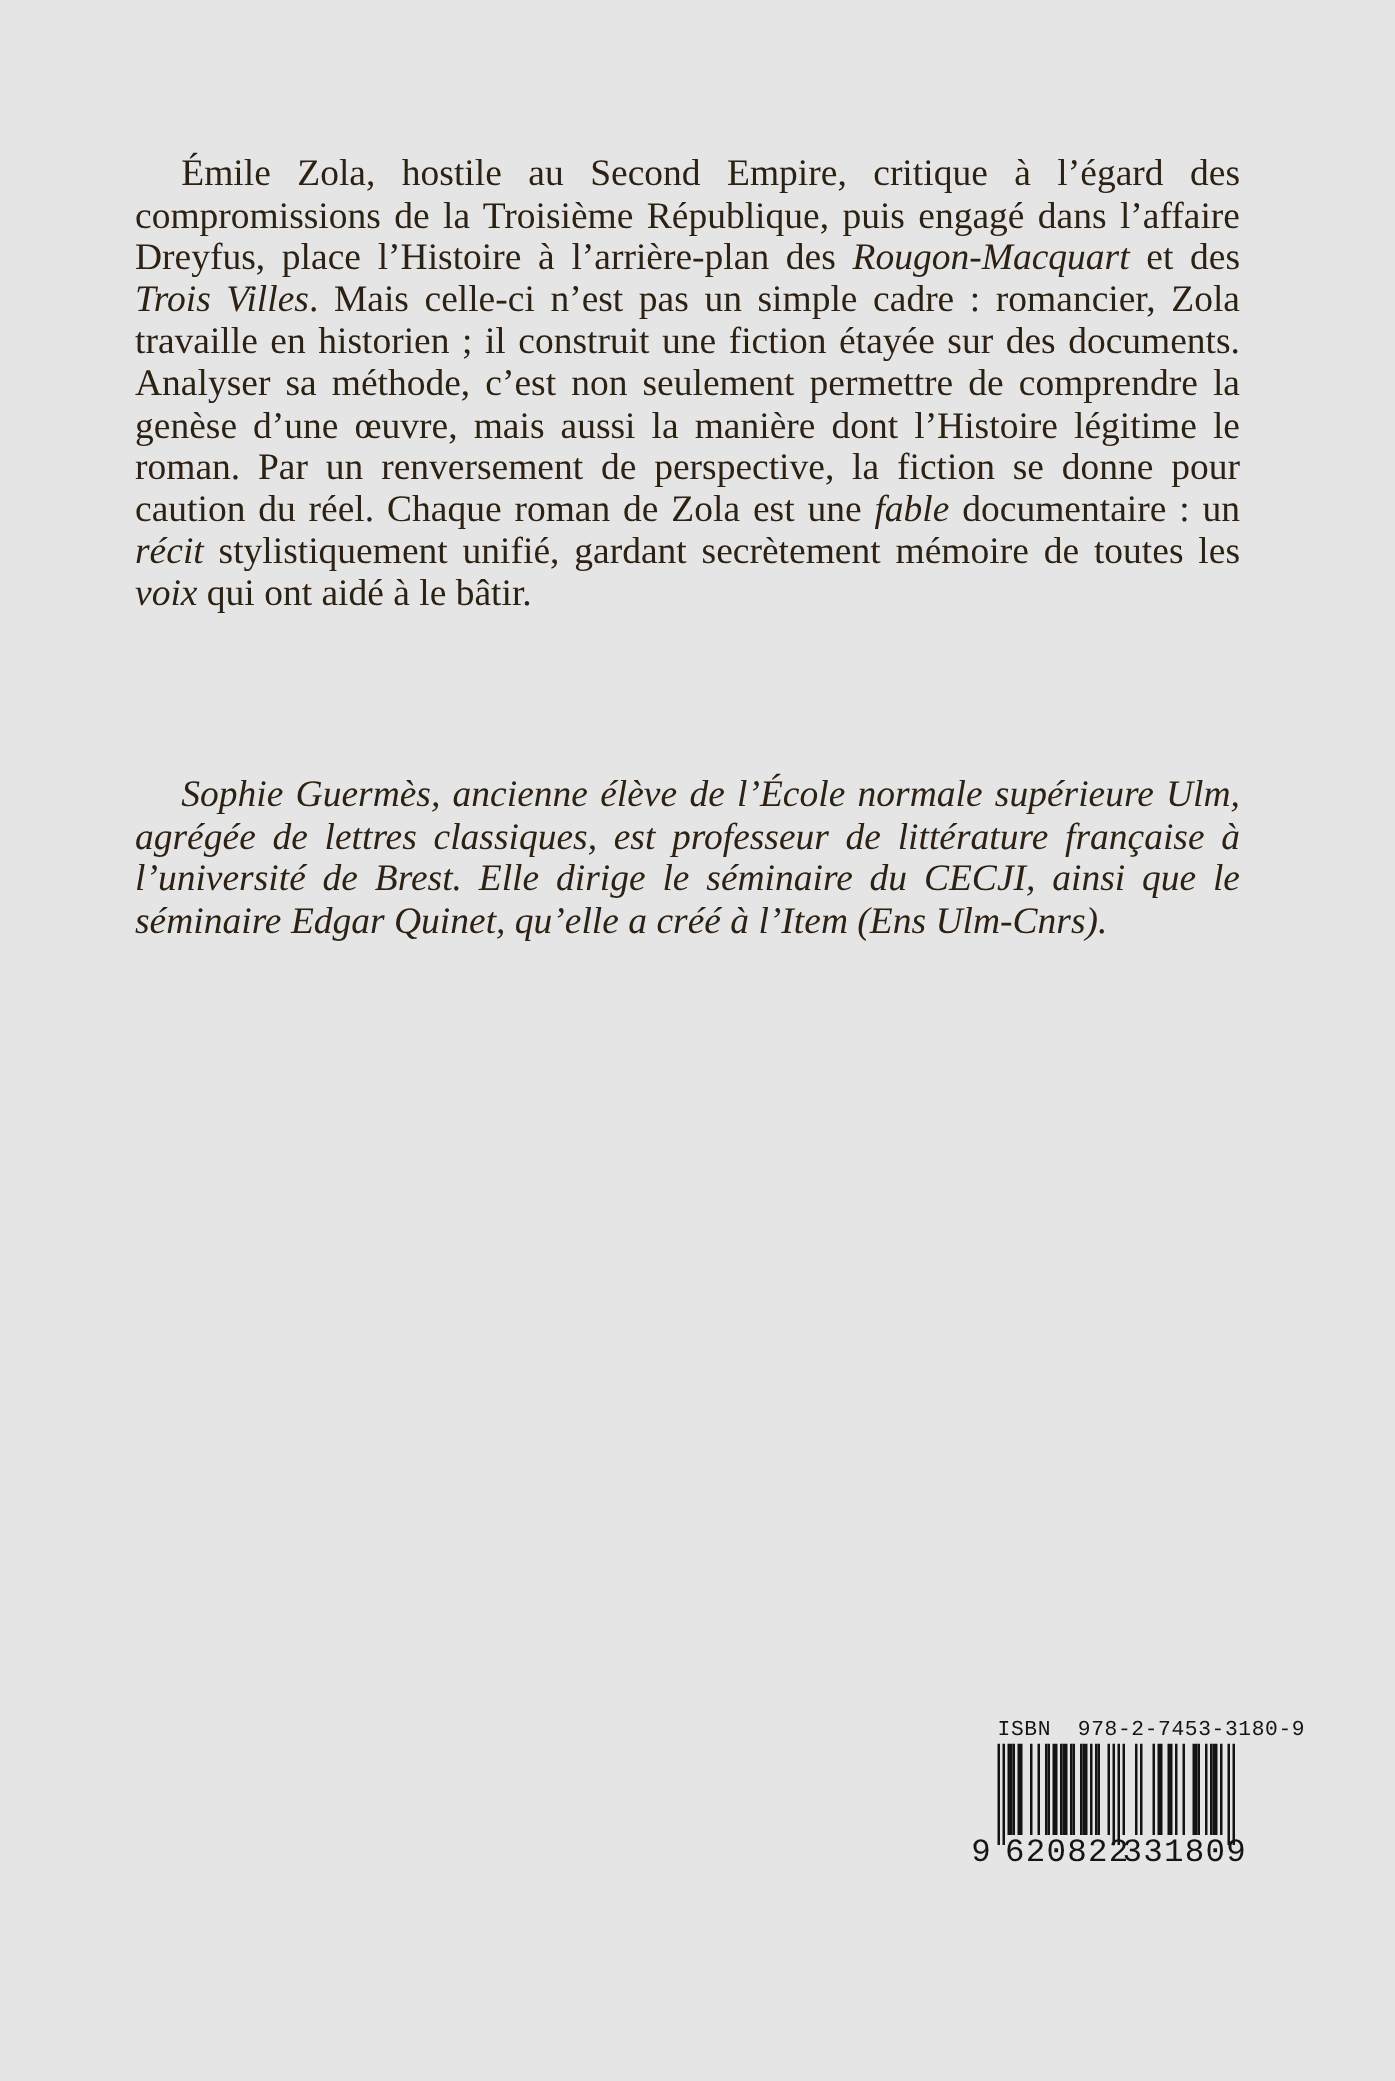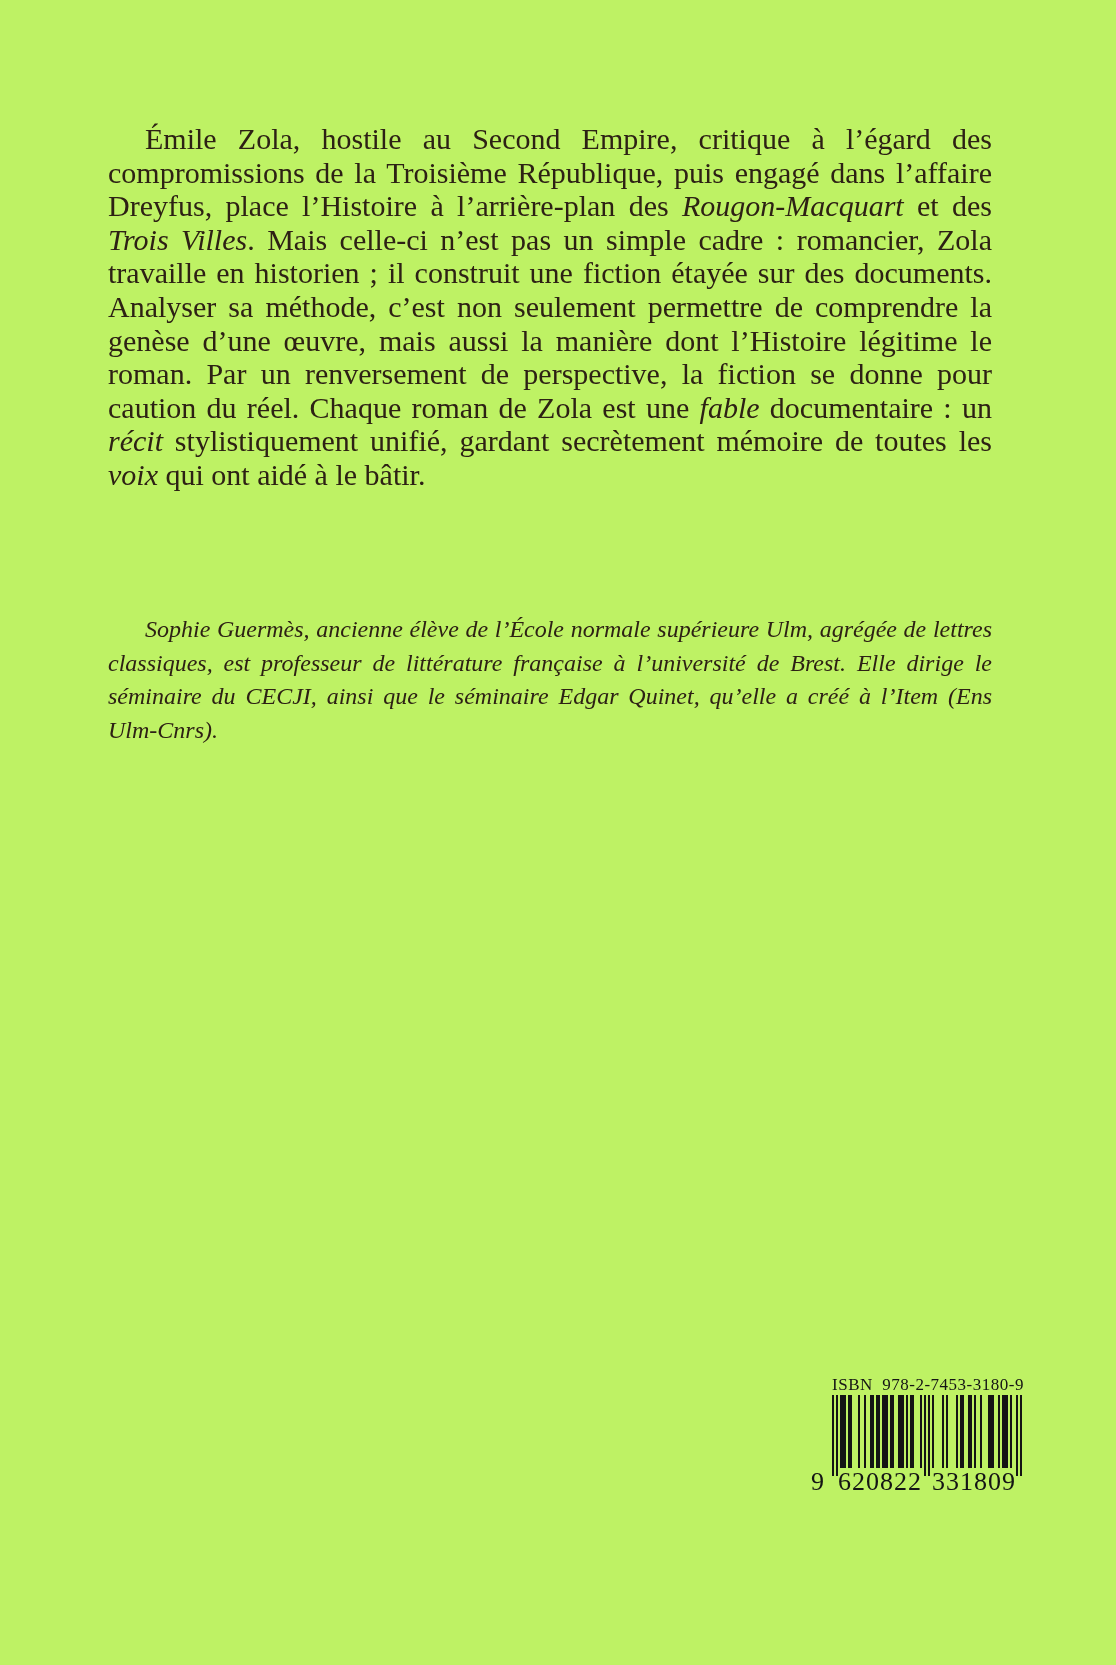--- a/index.html
+++ b/index.html
@@ -11,32 +11,32 @@
     font-family:"Liberation Serif","DejaVu Serif",serif;
     overflow:hidden;
   }
   .synopsis{
     position:absolute;left:108px;top:92px;width:884px;
     font-size:30px;line-height:33.6px;
     text-align:justify;text-indent:37px;
   }
   .bio{
     position:absolute;left:108px;top:589px;width:884px;
-    font-size:24px;line-height:33.6px;
+    font-size:30px;line-height:33.6px;
     text-align:justify;text-indent:37px;
     font-style:italic;
   }
   .series{
     position:absolute;left:111px;top:1467px;
     font-size:29px;font-style:italic;white-space:nowrap;
   }
   
   .barcode{
-    position:absolute;left:811px;top:1375px;width:214px;height:125px;
-    font-family:Liberation Serif, serif;
+    position:absolute;left:777px;top:1375px;width:214px;height:125px;
+    font-family:Liberation Mono, monospace;
   }
   .bc-label{
     position:absolute;top:0;left:21px;width:192px;
     font-size:17px;letter-spacing:.5px;text-align:center;
     white-space:pre;color:var(--bar-color,#141414);
   }
   .bc-bars{
     position:absolute;top:20px;left:21px;width:190px;height:81px;
     display:flex;align-items:flex-start;
   }
@@ -47,21 +47,21 @@
     position:absolute;top:94px;
     font-size:26px;line-height:26px;color:var(--bar-color,#141414);
   }
   .bc-prefix{left:0;width:18px;text-align:left;}
   .bc-g1{left:27px;width:84px;text-align:center;letter-spacing:1px;}
   .bc-g2{left:121px;width:84px;letter-spacing:1px;}
 </style>
 </head>
 <body>
 
-<div class="page" style="background-color: #bef264; color: rgb(45, 33, 20); --bar-color: #141414;">
+<div class="page" style="background-color: #e5e5e5; color: rgb(45, 33, 20); --bar-color: #141414;">
 
   <p class="synopsis"><span>Émile Zola, hostile au Second Empire, critique à l’égard des compromissions de la Troisième République, puis engagé dans l’affaire Dreyfus, place l’Histoire à l’arrière-plan des </span><i>Rougon-Macquart</i><span> et des </span><i>Trois Villes</i><span>. Mais celle-ci n’est pas un simple cadre&nbsp;: romancier, Zola travaille en historien&nbsp;; il construit une fiction étayée sur des documents. Analyser sa méthode, c’est non seulement permettre de comprendre la genèse d’une œuvre, mais aussi la manière dont l’Histoire légitime le roman. Par un renversement de perspective, la fiction se donne pour caution du réel. Chaque roman de Zola est une </span><i>fable</i><span> documentaire&nbsp;: un </span><i>récit</i><span> stylistiquement unifié, gardant secrètement mémoire de toutes les </span><i>voix</i><span> qui ont aidé à le bâtir.</span></p>
 
   <p class="bio">Sophie Guermès, ancienne élève de l’École normale supérieure Ulm, agrégée de lettres classiques, est professeur de littérature française à l’université de Brest. Elle dirige le séminaire du CECJI, ainsi que le séminaire Edgar Quinet, qu’elle a créé à l’Item (Ens Ulm-Cnrs).</p>
 
 
   <div class="barcode">
     <div class="bc-label">ISBN  978-2-7453-3180-9</div>
     <div class="bc-bars">
         <div class="bc-mod on guard"></div>

